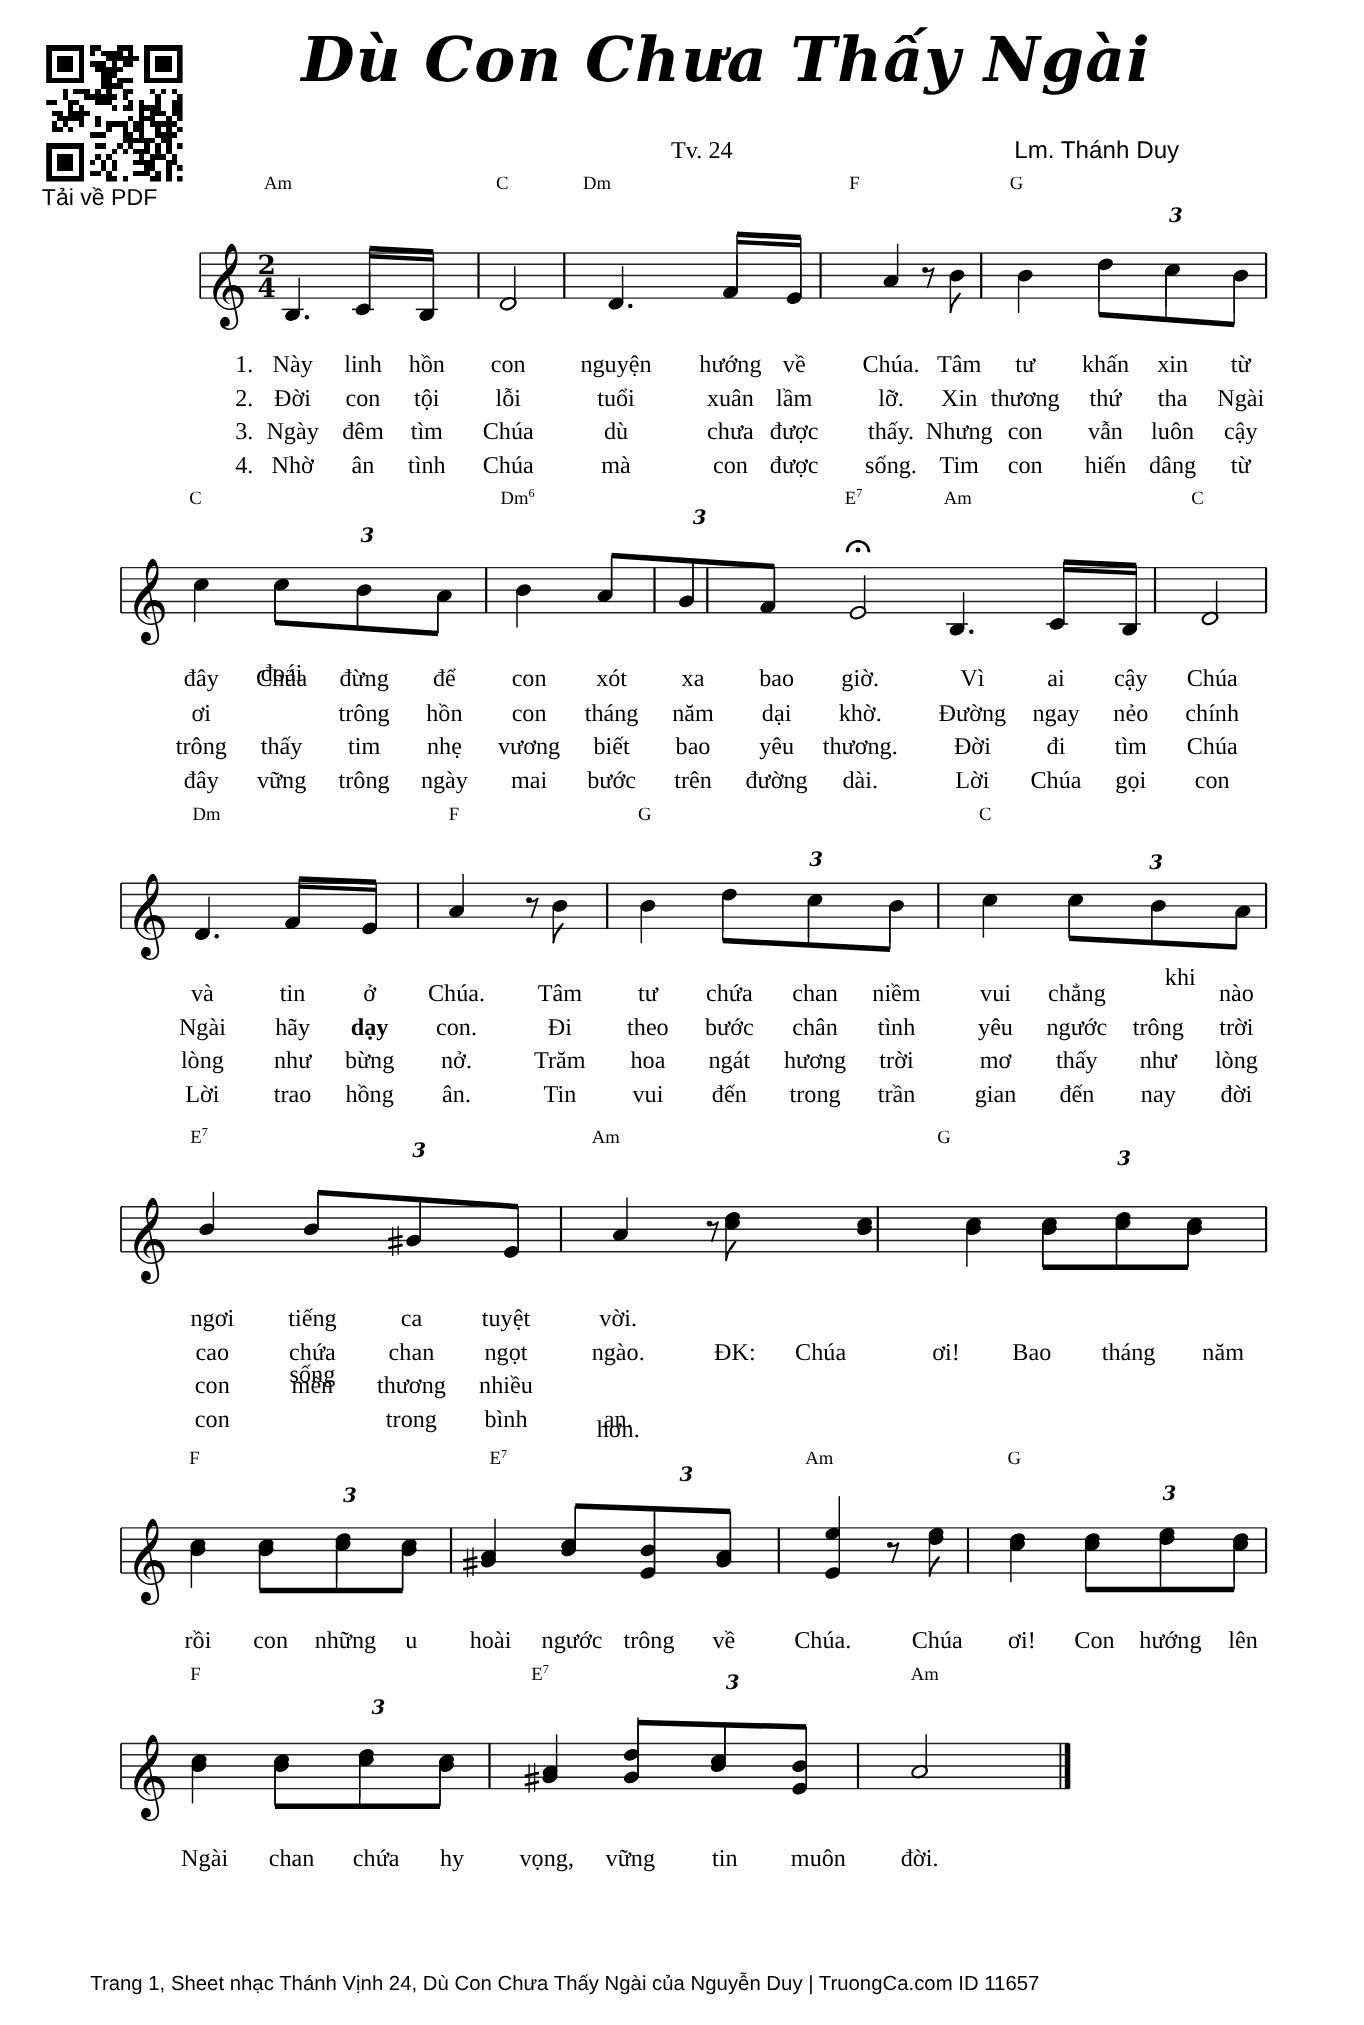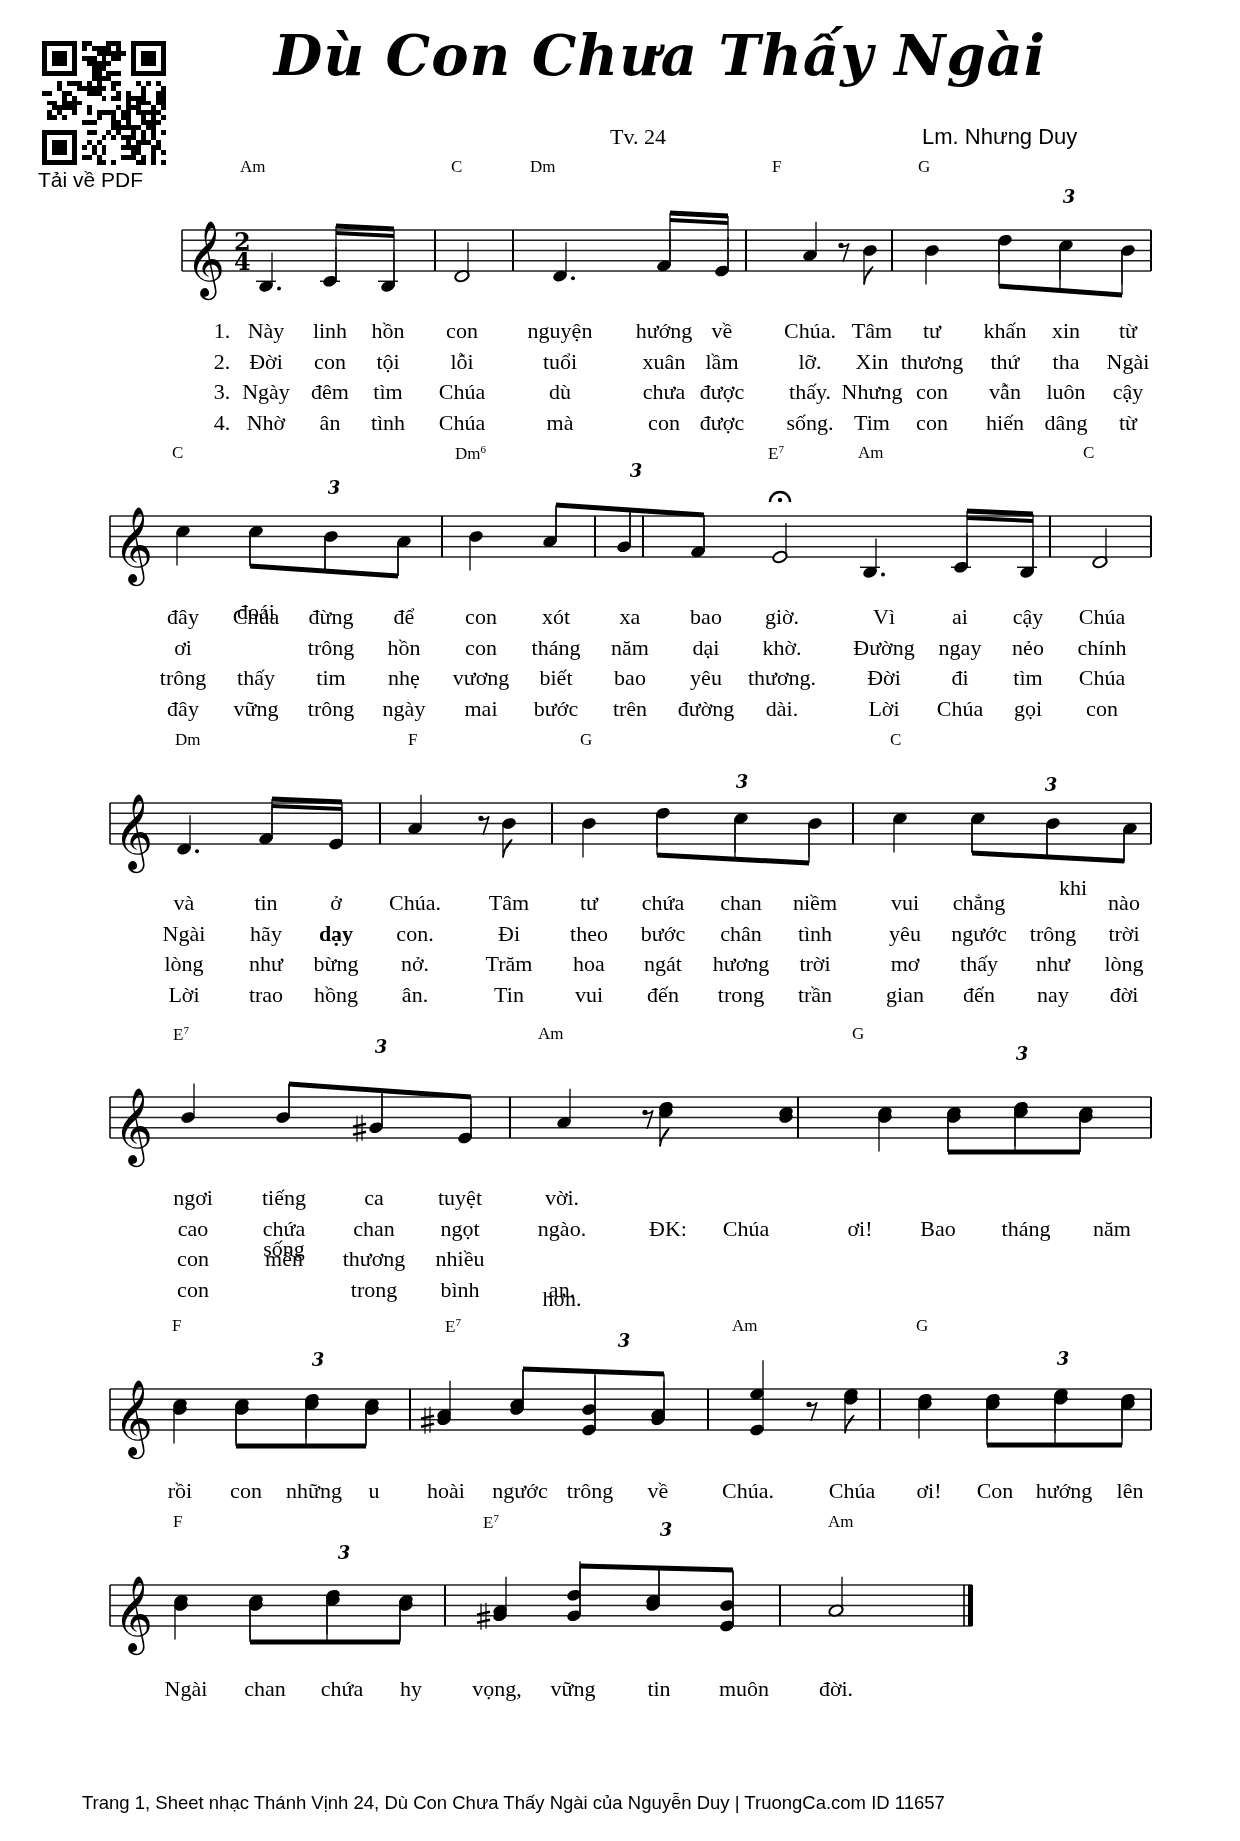--- a/index.html
+++ b/index.html
@@ -232,21 +232,21 @@
       <rect x="19" y="1" width="5" height="5" fill="#fff"></rect>
       <rect x="20" y="2" width="3" height="3" fill="#000"></rect>
       <rect x="0" y="18" width="7" height="7" fill="#000"></rect>
       <rect x="1" y="19" width="5" height="5" fill="#fff"></rect>
       <rect x="2" y="20" width="3" height="3" fill="#000"></rect>
     </svg>
 </div>
 <div class="abs qr-label">Tải về PDF</div>
 <div class="abs title">Dù Con Chưa Thấy Ngài</div>
 <div class="abs subtitle">Tv. 24</div>
-<div class="abs composer">Lm. Nhưng Duy</div>
+<div class="abs composer">Lm. Thánh Duy</div>
 
 <svg class="score" id="score" width="1240" height="1841" viewBox="0 0 1240 1841">
     <line x1="182" y1="230" x2="1151" y2="230" stroke="#222" stroke-width="1.3"></line>
     <line x1="182" y1="240.25" x2="1151" y2="240.25" stroke="#222" stroke-width="1.3"></line>
     <line x1="182" y1="250.5" x2="1151" y2="250.5" stroke="#222" stroke-width="1.3"></line>
     <line x1="182" y1="260.75" x2="1151" y2="260.75" stroke="#222" stroke-width="1.3"></line>
     <line x1="182" y1="271" x2="1151" y2="271" stroke="#222" stroke-width="1.3"></line>
     <line x1="182" y1="230" x2="182" y2="271" stroke="#000" stroke-width="1.5"></line>
     <line x1="435" y1="230" x2="435" y2="271" stroke="#000" stroke-width="2"></line>
     <line x1="513" y1="230" x2="513" y2="271" stroke="#000" stroke-width="2"></line>

